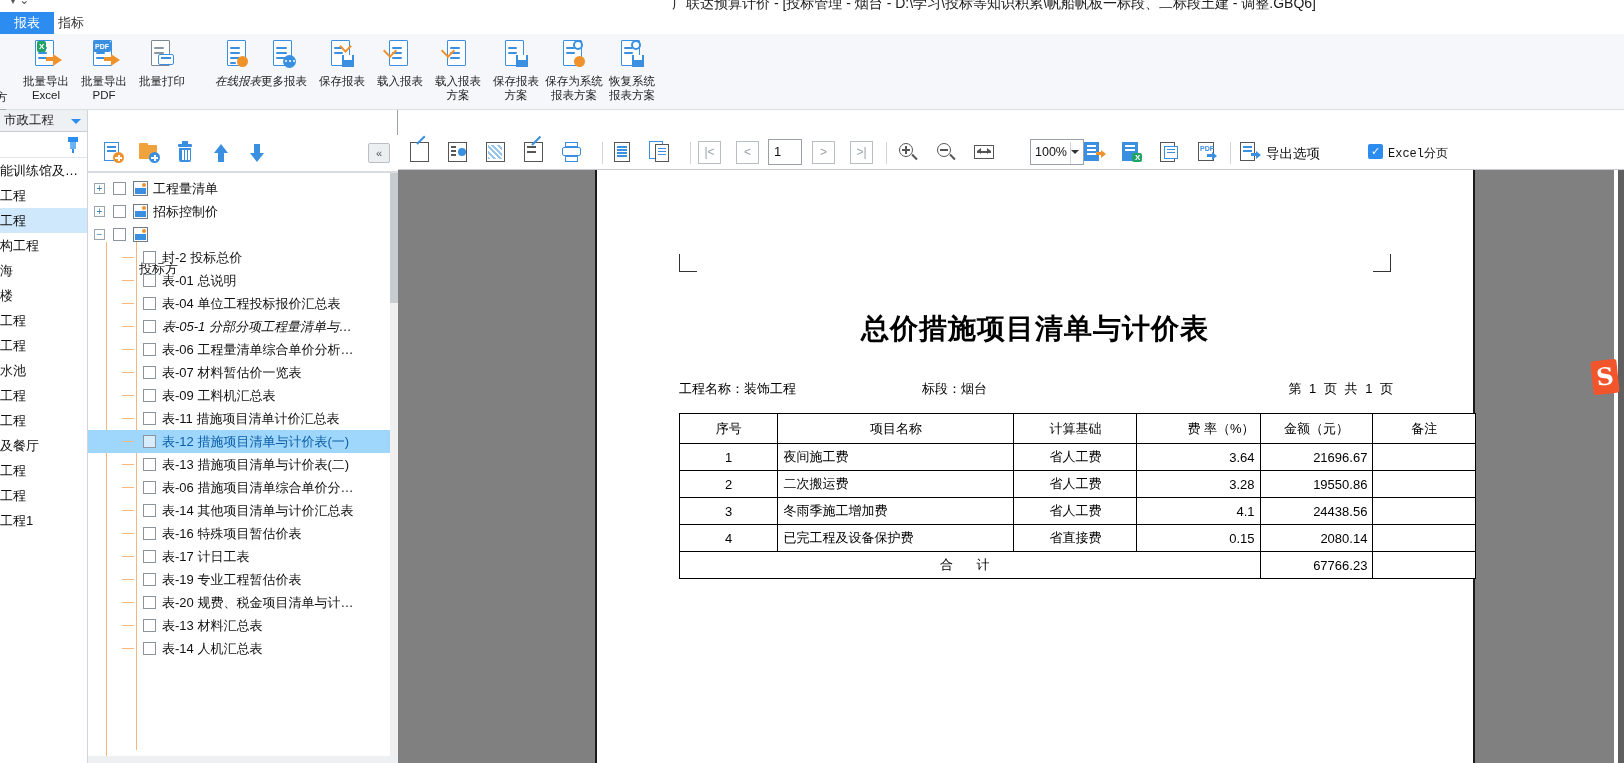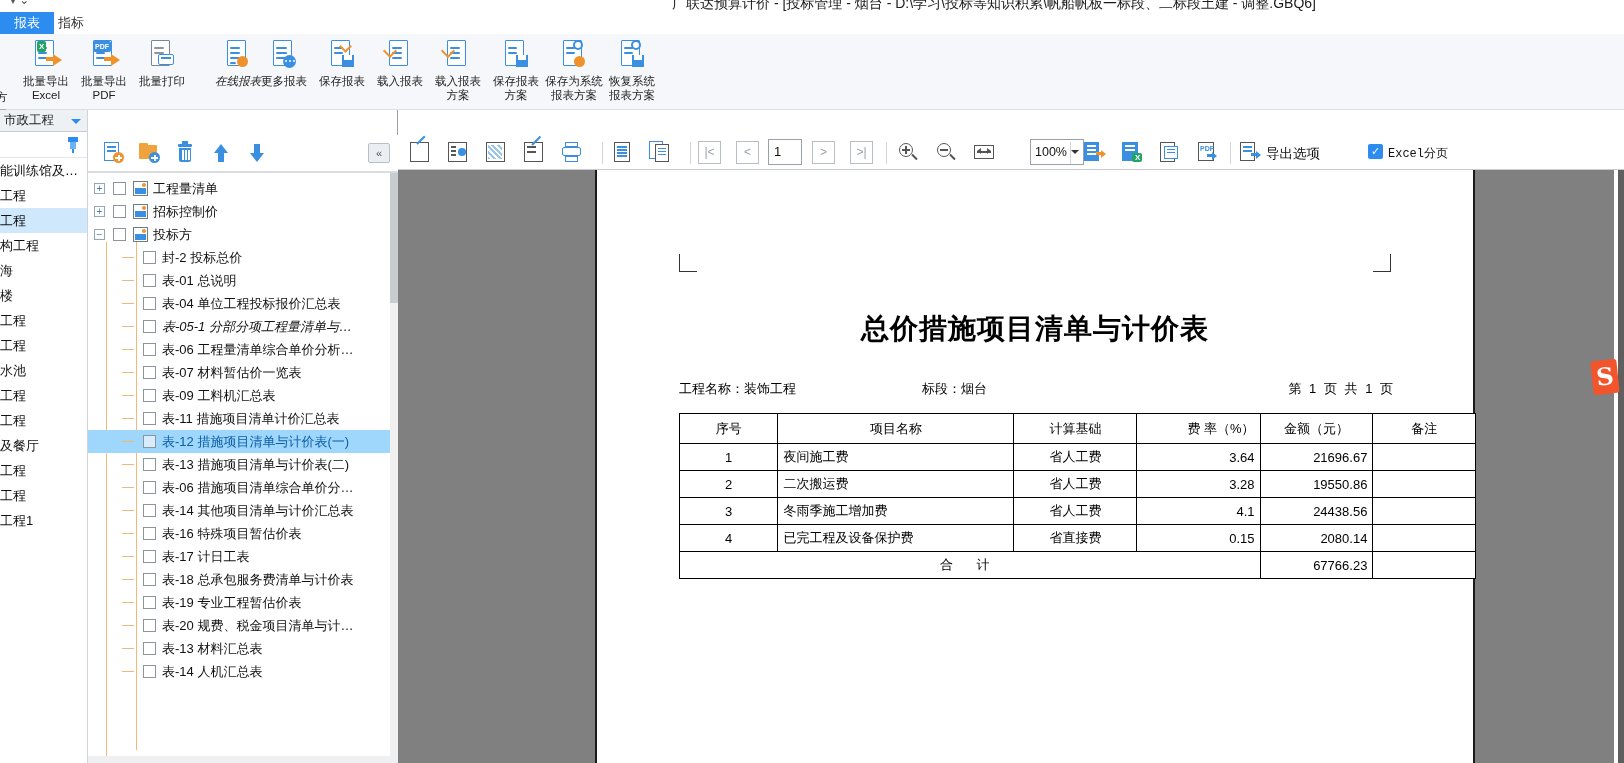--- a/index.html
+++ b/index.html
@@ -543,21 +543,21 @@
             </div>
             <div class="tlabel" style="left: 65px;">招标控制价</div>
           </div>
           <div class="tnode">
             <div class="expander">−</div>
             <div class="tcheck" style="left: 25px;"></div>
             <div class="ticon" style="left: 45px;">
               <div class="fold"></div>
               <div class="sun"></div>
             </div>
-            <div class="tlabel" style="left: 65px;">投标方</div>
+            <div class="tlabel" style="left: 51px; margin-top: 34px;">投标方</div>
           </div>
           <div class="tnode">
             <div class="guide-h" style="left: 34px; top: 11px; width: 12px;"></div>
             <div class="tcheck" style="left: 55px;"></div>
             <div class="tlabel" style="left: 74px;">封-2  投标总价</div>
           </div>
           <div class="tnode">
             <div class="guide-h" style="left: 34px; top: 11px; width: 12px;"></div>
             <div class="tcheck" style="left: 55px;"></div>
             <div class="tlabel" style="left: 74px;">表-01  总说明</div>
@@ -614,25 +614,20 @@
           </div>
           <div class="tnode">
             <div class="guide-h" style="left: 34px; top: 11px; width: 12px;"></div>
             <div class="tcheck" style="left: 55px;"></div>
             <div class="tlabel" style="left: 74px;">表-16  特殊项目暂估价表</div>
           </div>
           <div class="tnode">
             <div class="guide-h" style="left: 34px; top: 11px; width: 12px;"></div>
             <div class="tcheck" style="left: 55px;"></div>
             <div class="tlabel" style="left: 74px;">表-17  计日工表</div>
-          </div>
-          <div class="tnode">
-            <div class="guide-h" style="left: 34px; top: 11px; width: 12px;"></div>
-            <div class="tcheck" style="left: 55px;"></div>
-            <div class="tlabel" style="left: 74px;">表-18  总承包服务费清单与计价表</div>
           </div>
           <div class="tnode">
             <div class="guide-h" style="left: 34px; top: 11px; width: 12px;"></div>
             <div class="tcheck" style="left: 55px;"></div>
             <div class="tlabel" style="left: 74px;">表-19  专业工程暂估价表</div>
           </div>
           <div class="tnode">
             <div class="guide-h" style="left: 34px; top: 11px; width: 12px;"></div>
             <div class="tcheck" style="left: 55px;"></div>
             <div class="tlabel" style="left: 74px;">表-20  规费、税金项目清单与计…</div>

